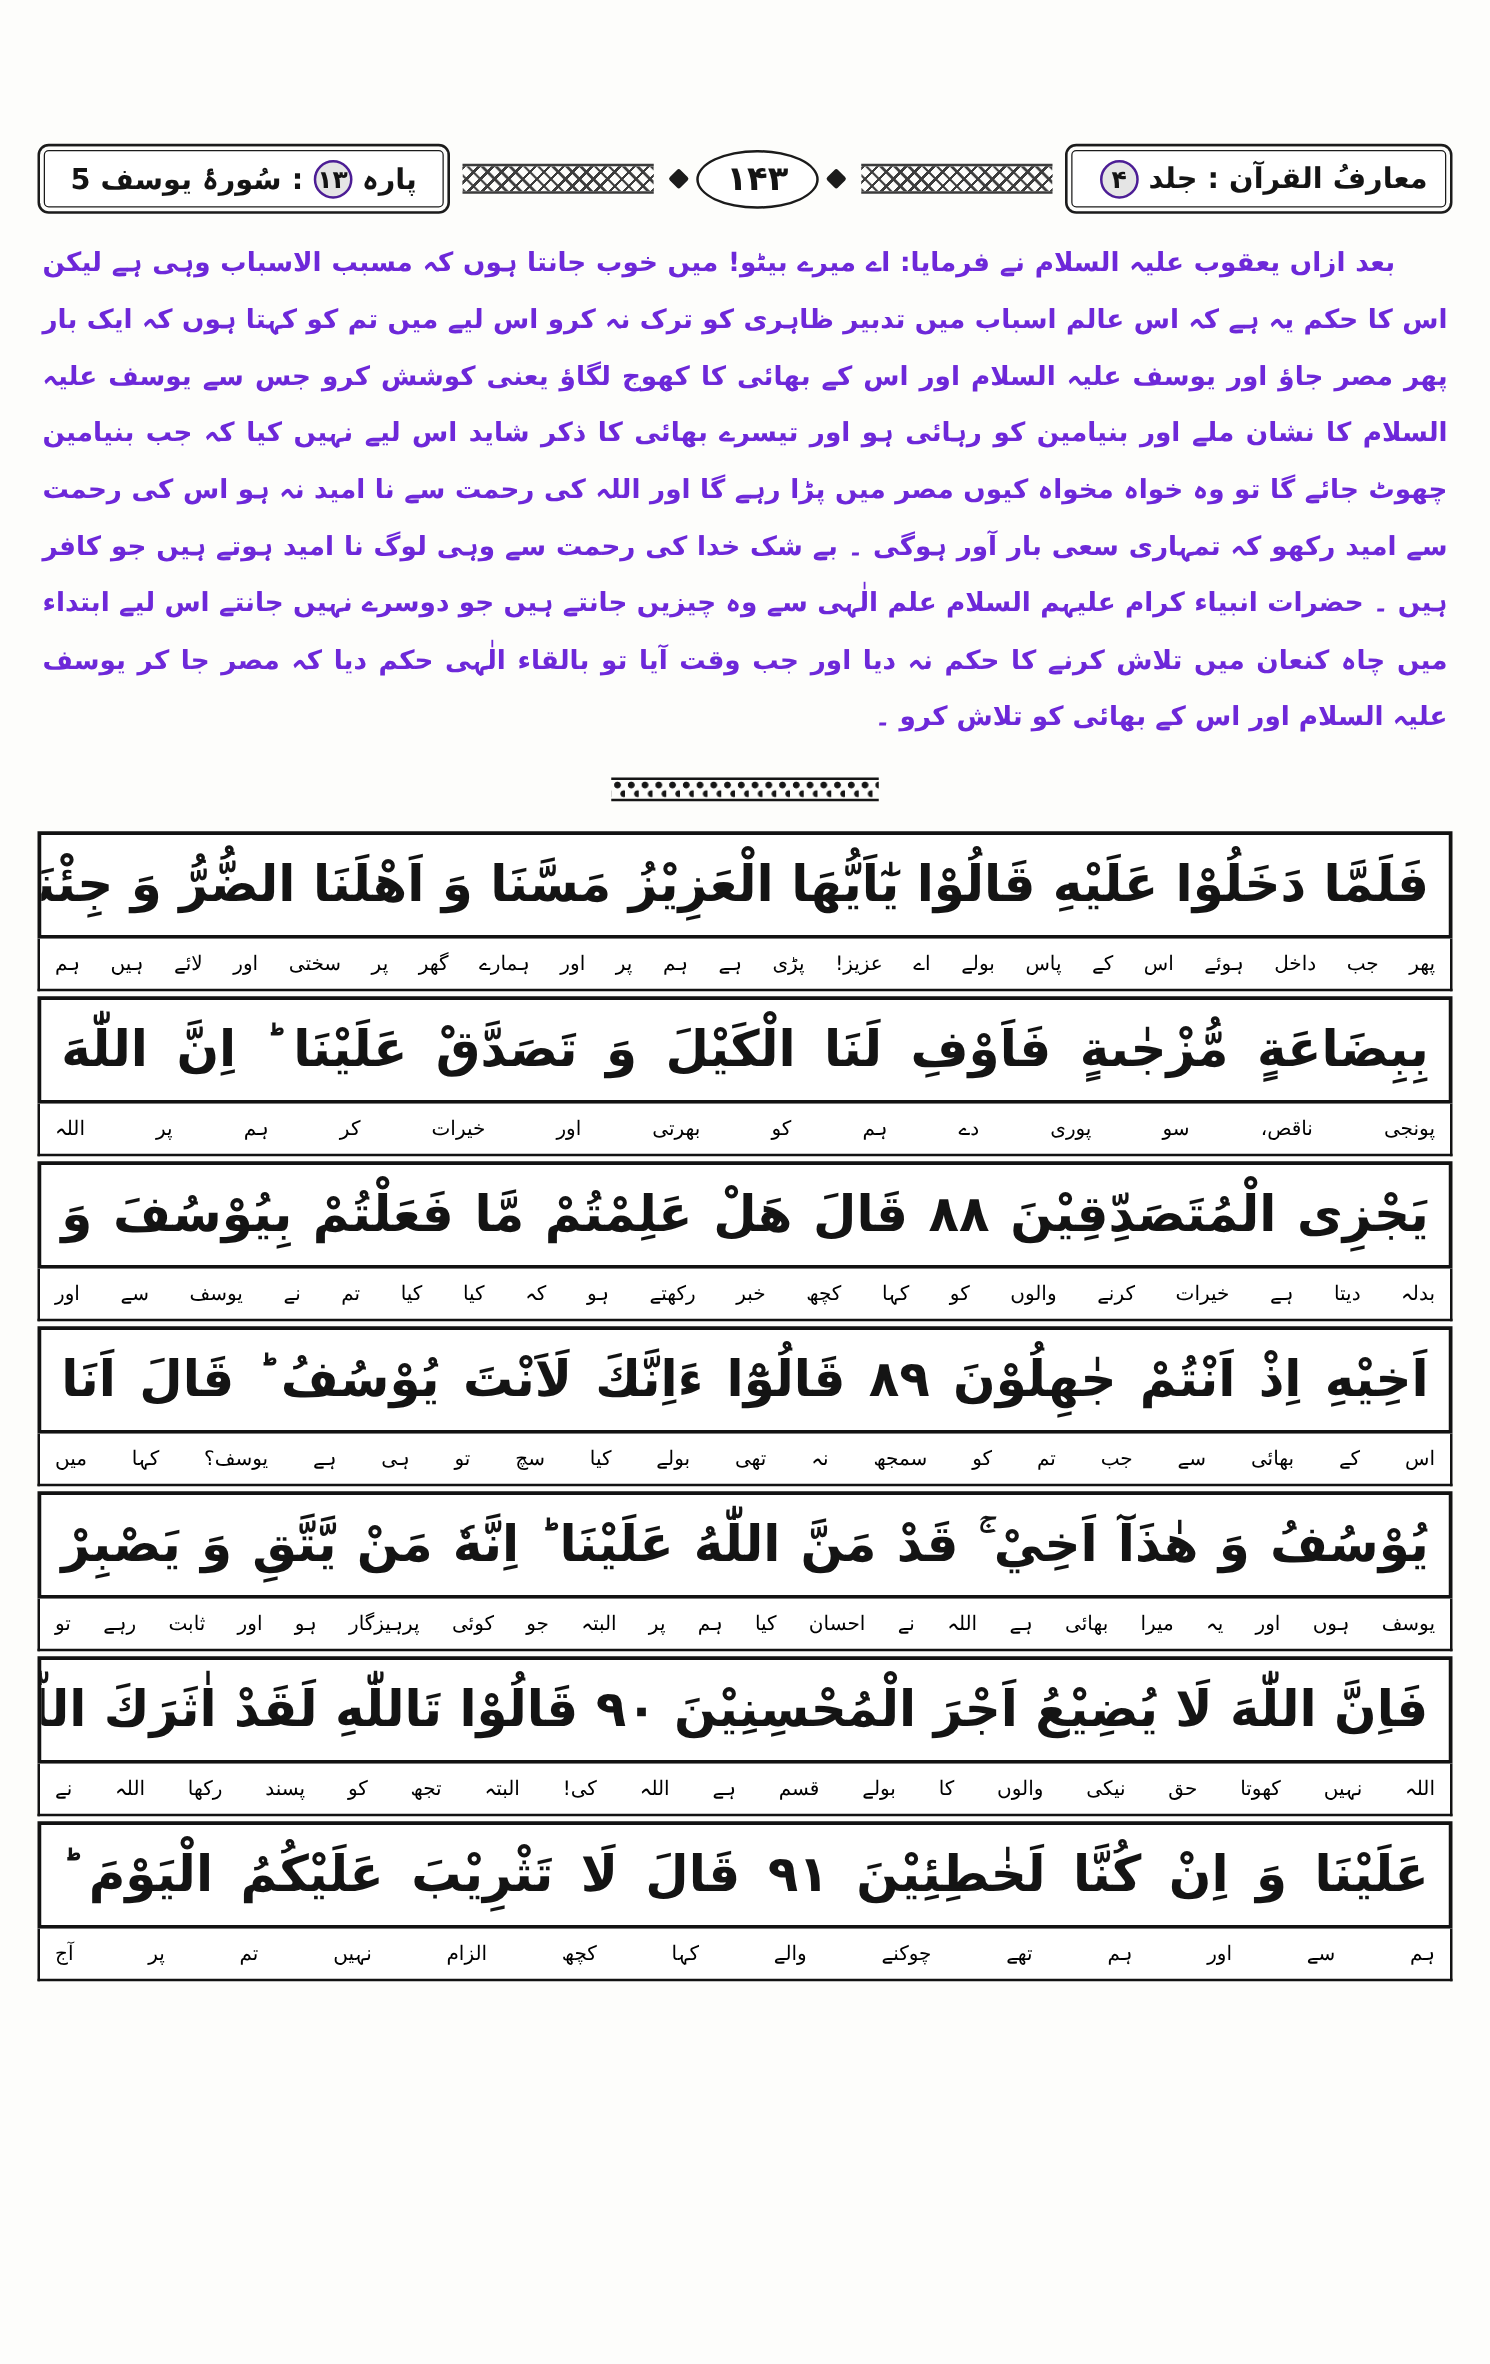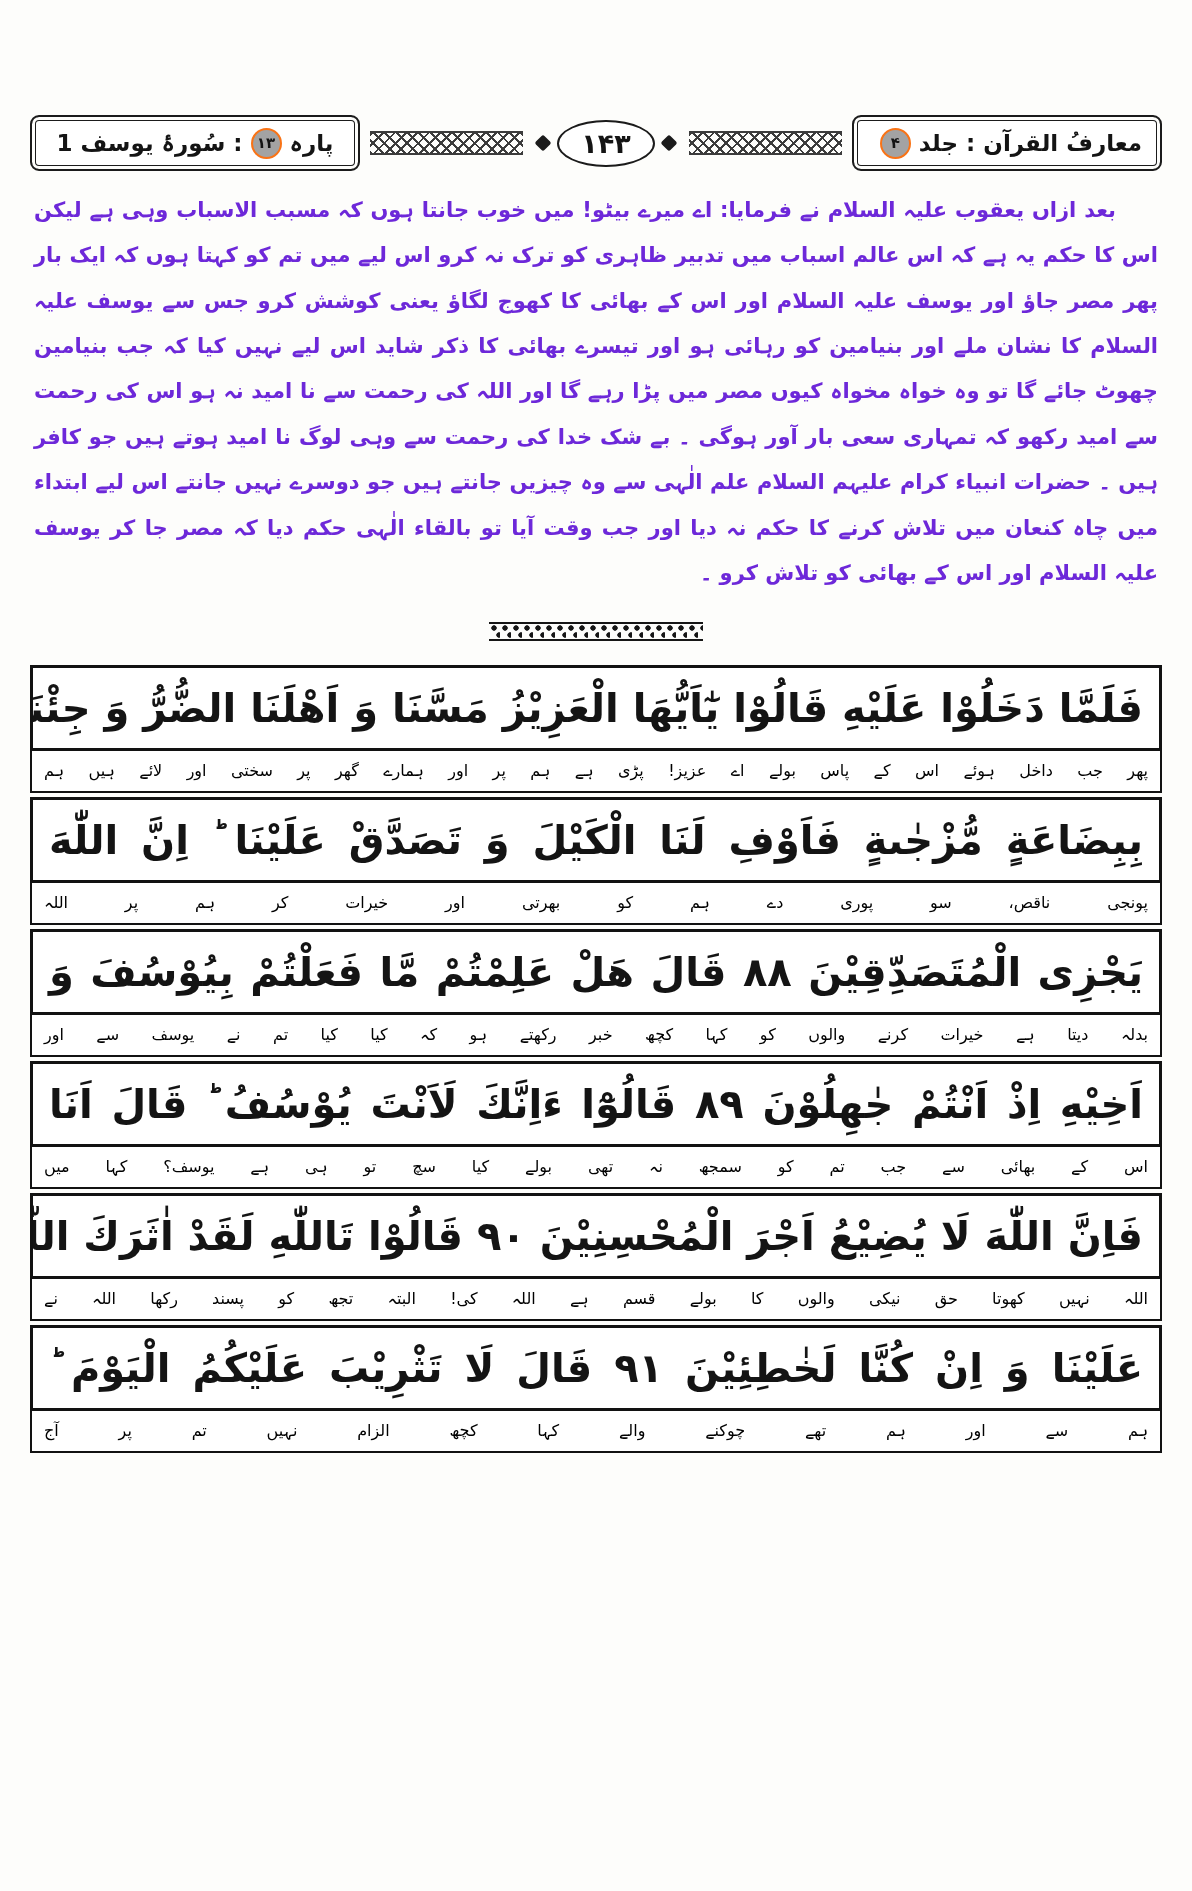--- a/index.html
+++ b/index.html
@@ -21,23 +21,23 @@
     height:56px; display:flex; align-items:center; justify-content:center;
     border:2px solid #1b1b1b; border-radius:9px;
     box-shadow: inset 0 0 0 3px #fdfdfb, inset 0 0 0 4px #1b1b1b;
     padding:0 18px; font-size:23px; font-weight:bold; white-space:nowrap;
     background:#fff;
   }
   .hdr-box.right { min-width:300px; }
   .hdr-box.left  { min-width:330px; }
   .num-circle {
     display:inline-flex; align-items:center; justify-content:center;
-    width:31px; height:31px; border:2px solid #f97316; border-radius:50%;
-    font-size:15px; font-weight:bold; margin:0 8px; flex:0 0 auto;
-    background:#a3a3a3;
+    width:31px; height:31px; border:2px solid #4c1d95; border-radius:50%;
+    font-size:20px; font-weight:bold; margin:0 8px; flex:0 0 auto;
+    background:#e5e5e5;
   }
   .braid {
     flex:1; height:24px; align-self:center;
     border-top:2px solid #1b1b1b; border-bottom:2px solid #1b1b1b;
     background:
       repeating-linear-gradient(45deg,#1b1b1b 0 2px,transparent 2px 8px),
       repeating-linear-gradient(-45deg,#1b1b1b 0 2px,transparent 2px 8px);
     opacity:.85;
   }
   .cartouche {
@@ -103,21 +103,21 @@
     <div class="braid"></div>
     <div class="cartouche">
       <span class="finial"></span>
       <span class="pagenum">۱۴۳</span>
       <span class="finial"></span>
     </div>
     <div class="braid"></div>
     <div class="hdr-box left">
       <span>پارہ</span>
       <span class="num-circle">۱۳</span>
-      <span>: سُورۂ یوسف 1</span>
+      <span>: سُورۂ یوسف 5</span>
     </div>
   </div>
 
   <div class="commentary">بعد ازاں یعقوب علیہ السلام نے فرمایا: اے میرے بیٹو! میں خوب جانتا ہوں کہ مسبب الاسباب وہی ہے لیکن اس کا حکم یہ ہے کہ اس عالم اسباب میں تدبیر ظاہری کو ترک نہ کرو اس لیے میں تم کو کہتا ہوں کہ ایک بار پھر مصر جاؤ اور یوسف علیہ السلام اور اس کے بھائی کا کھوج لگاؤ یعنی کوشش کرو جس سے یوسف علیہ السلام کا نشان ملے اور بنیامین کو رہائی ہو اور تیسرے بھائی کا ذکر شاید اس لیے نہیں کیا کہ جب بنیامین چھوٹ جائے گا تو وہ خواہ مخواہ کیوں مصر میں پڑا رہے گا اور اللہ کی رحمت سے نا امید نہ ہو اس کی رحمت سے امید رکھو کہ تمہاری سعی بار آور ہوگی ۔ بے شک خدا کی رحمت سے وہی لوگ نا امید ہوتے ہیں جو کافر ہیں ۔ حضرات انبیاء کرام علیہم السلام علم الٰہی سے وہ چیزیں جانتے ہیں جو دوسرے نہیں جانتے اس لیے ابتداء میں چاہ کنعان میں تلاش کرنے کا حکم نہ دیا اور جب وقت آیا تو بالقاء الٰہی حکم دیا کہ مصر جا کر یوسف علیہ السلام اور اس کے بھائی کو تلاش کرو ۔</div>
 
   <div class="divider"></div>
 
   <div class="verses">
 
     <div class="verse-unit">
@@ -133,20 +133,24 @@
     <div class="verse-unit">
       <div class="arabic-line">يَجْزِى الْمُتَصَدِّقِيْنَ ۸۸ قَالَ هَلْ عَلِمْتُمْ مَّا فَعَلْتُمْ بِيُوْسُفَ وَ</div>
       <div class="urdu-line">بدلہ دیتا ہے خیرات کرنے والوں کو کہا کچھ خبر رکھتے ہو کہ کیا کیا تم نے یوسف سے اور</div>
     </div>
 
     <div class="verse-unit">
       <div class="arabic-line">اَخِيْهِ اِذْ اَنْتُمْ جٰهِلُوْنَ ۸۹ قَالُوْٓا ءَاِنَّكَ لَاَنْتَ يُوْسُفُ ؕ قَالَ اَنَا</div>
       <div class="urdu-line">اس کے بھائی سے جب تم کو سمجھ نہ تھی بولے کیا سچ تو ہی ہے یوسف؟ کہا میں</div>
     </div>
 
+    <div class="verse-unit">
+      <div class="arabic-line">يُوْسُفُ وَ هٰذَآ اَخِيْ ۚ قَدْ مَنَّ اللّٰهُ عَلَيْنَا ؕ اِنَّهٗ مَنْ يَّتَّقِ وَ يَصْبِرْ</div>
+      <div class="urdu-line">یوسف ہوں اور یہ میرا بھائی ہے اللہ نے احسان کیا ہم پر البتہ جو کوئی پرہیزگار ہو اور ثابت رہے تو</div>
+    </div>
 
     <div class="verse-unit">
       <div class="arabic-line">فَاِنَّ اللّٰهَ لَا يُضِيْعُ اَجْرَ الْمُحْسِنِيْنَ ۹۰ قَالُوْا تَاللّٰهِ لَقَدْ اٰثَرَكَ اللّٰهُ</div>
       <div class="urdu-line">اللہ نہیں کھوتا حق نیکی والوں کا بولے قسم ہے اللہ کی! البتہ تجھ کو پسند رکھا اللہ نے</div>
     </div>
 
     <div class="verse-unit">
       <div class="arabic-line">عَلَيْنَا وَ اِنْ كُنَّا لَخٰطِئِيْنَ ۹۱ قَالَ لَا تَثْرِيْبَ عَلَيْكُمُ الْيَوْمَ ؕ</div>
       <div class="urdu-line">ہم سے اور ہم تھے چوکنے والے کہا کچھ الزام نہیں تم پر آج</div>
     </div>

